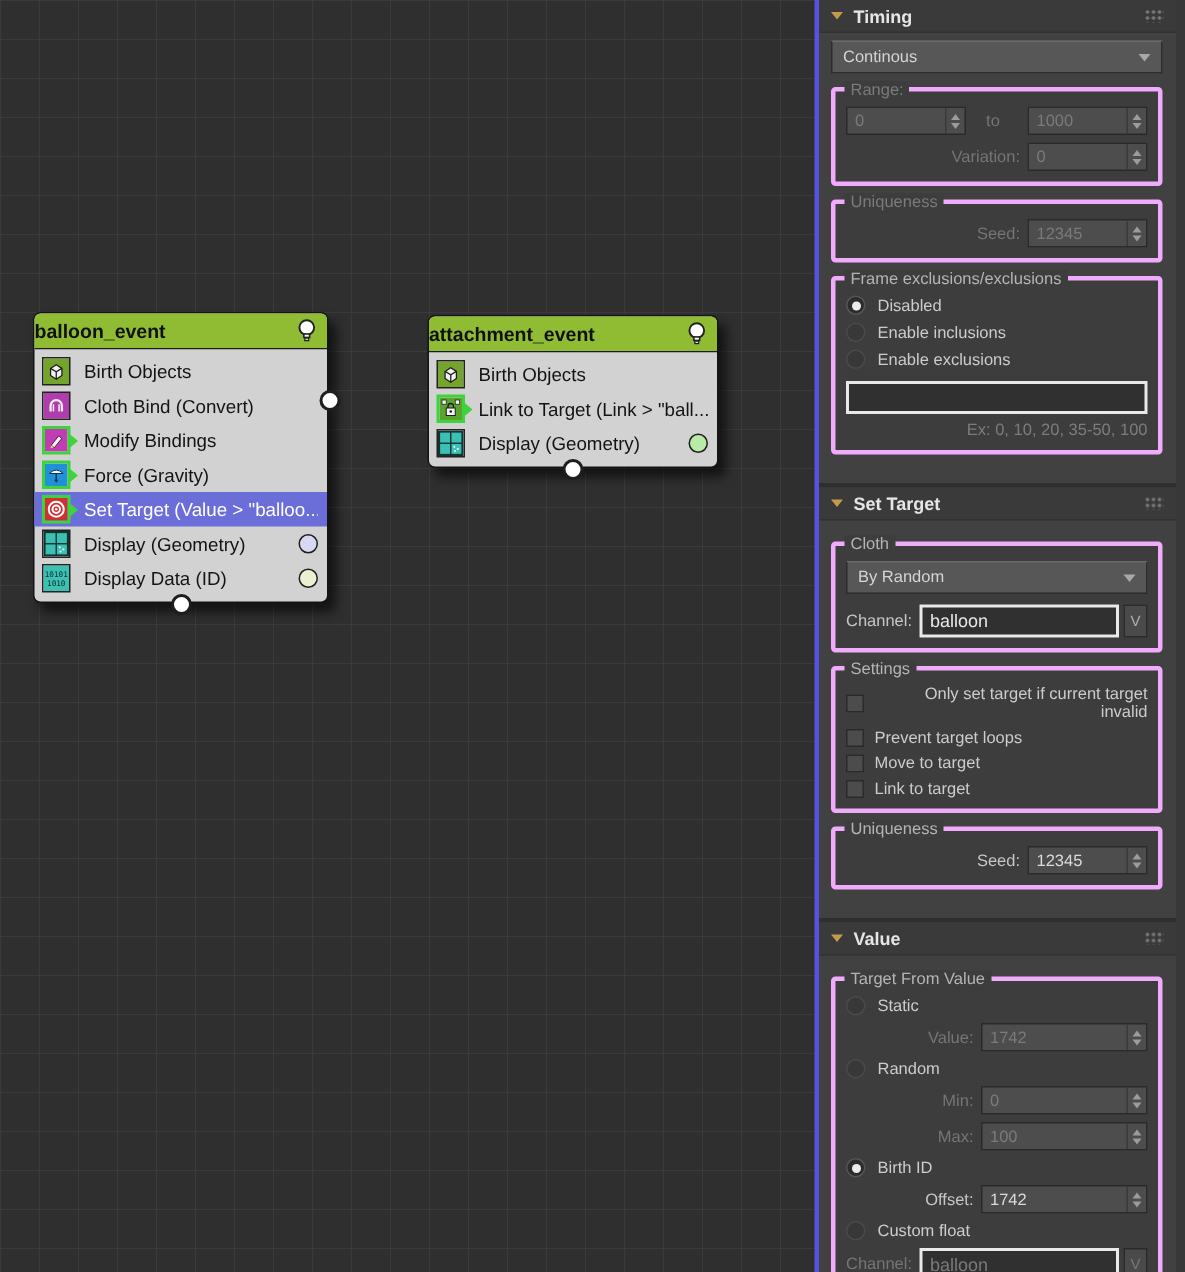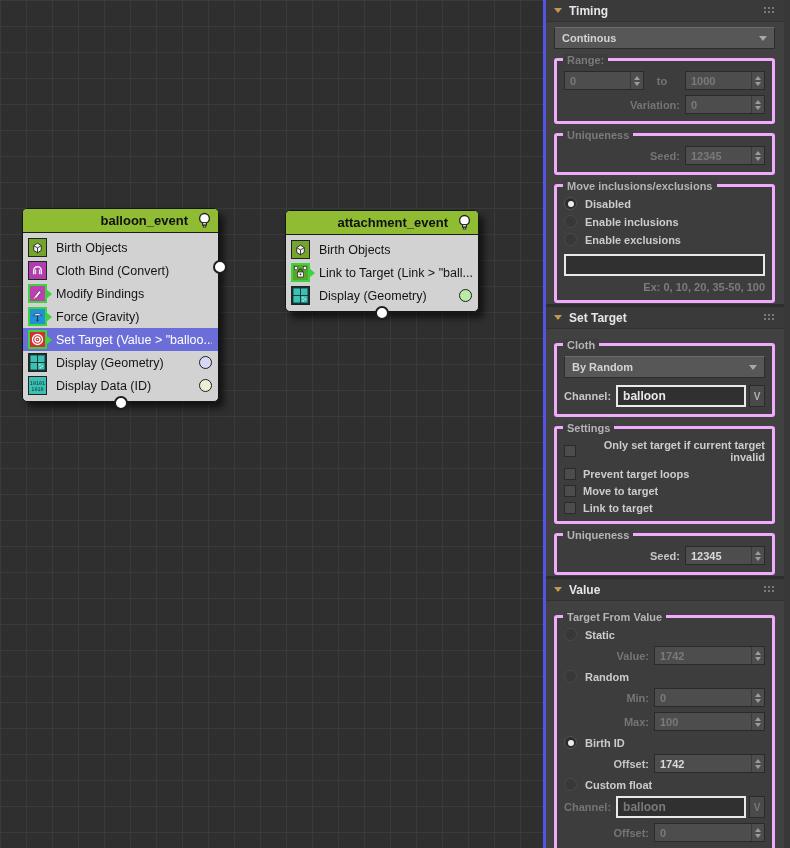--- a/index.html
+++ b/index.html
@@ -13,21 +13,21 @@
     background-image:
       linear-gradient(#3a3a3c 1px, transparent 1px),
       linear-gradient(90deg, #3a3a3c 1px, transparent 1px);
     background-size:26px 26px;
   }
 
   
   .node { position:absolute; background:#d2d2d2; border:1px solid #141414; border-radius:5px;
           box-shadow:5px 6px 7px rgba(0,0,0,0.6); }
   .node-title { position:relative; height:24px; background:#8fbc33; border-bottom:1px solid #1c1c1c;
-                border-radius:4px 4px 0 0; display:flex; align-items:center; justify-content:flex-end;
+                border-radius:4px 4px 0 0; display:flex; align-items:center; justify-content:flex-start;
                 padding-right:30px; color:#101010; font-size:13px; font-weight:bold; }
   .bulb { position:absolute; right:5px; top:3px; width:17px; height:17px; }
   .node-body { padding:3px 0 4px 0; }
   .node-row { height:23px; display:flex; align-items:center; padding:0 6px 0 5px; font-size:12.5px; color:#141414; }
   .node-row.sel { background:#6b6ed8; color:#ffffff; }
   .op-label { margin-left:9px; white-space:nowrap; overflow:hidden; }
   .op-icon { position:relative; width:19px; height:19px; flex:0 0 19px; border:1px solid #222; display:block; }
   .op-icon svg { display:block; width:100%; height:100%; }
   .op-icon.accent { border:2px solid #3dd33d; }
   .op-icon.accent::after { content:""; position:absolute; right:-7px; top:3px;
@@ -43,21 +43,21 @@
   .divider { position:absolute; left:543px; top:0; width:3px; height:848px; background:#5453e2; }
   .panel { position:absolute; left:546px; top:0; width:244px; height:848px; background:#414141;
            font-size:11px; color:#bdbdbd; border-right:6px solid #383838; }
   .sec-header { height:22px; background:#3a3a3a; border-bottom:1px solid #323232; display:flex;
                 align-items:center; padding:0 8px; }
   .sec-arrow { width:0; height:0; border-left:4px solid transparent; border-right:4px solid transparent;
                border-top:5px solid #c49a4a; margin-right:7px; }
   .sec-title { font-weight:bold; color:#e6e6e6; font-size:12px; }
   .grip { margin-left:auto; width:13px; height:9px;
           background-image:radial-gradient(#7a7a7a 1px, transparent 1.2px); background-size:4px 4px; }
-  .sec-body { padding:5px 9px 1px 8px;font-weight:bold; }
+  .sec-body { padding:5px 9px 19px 8px; }
   .sec-gap { height:3px; background:#2e2e2e; }
 
   .groupbox { position:relative; border:3px solid #f0abfc; border-radius:3px; margin-top:9px;
               padding:10px 7px 7px 7px; background:#3d3d3d;text-align:right; }
   .gb-label { position:absolute; top:-7px; left:6px; background:#3d3d3d; padding:0 4px; color:#b4b4b4; }
   .groupbox.dis .gb-label { color:#7a7a7a; }
 
   .frow { display:flex; align-items:center; margin-bottom:5px; }
   .frow:last-child { margin-bottom:0; }
   .flabel { color:#c6c6c6; margin-right:5px; white-space:nowrap; }
@@ -307,21 +307,21 @@
           <span class="sval">12345</span>
           <span class="sbtns">
               <span class="tri-up"></span>
               <span class="tri-dn"></span>
             </span>
         </span>
       </div>
     </div>
 
     <div class="groupbox">
-      <span class="gb-label">Move inclusions/exclusions</span>
+      <span class="gb-label">Frame exclusions/exclusions</span>
       <div class="frow">
         <span class="radio sel"></span>
         <span class="radiolabel">Disabled</span>
       </div>
       <div class="frow">
         <span class="radio dim"></span>
         <span class="radiolabel">Enable inclusions</span>
       </div>
       <div class="frow">
         <span class="radio dim"></span>

